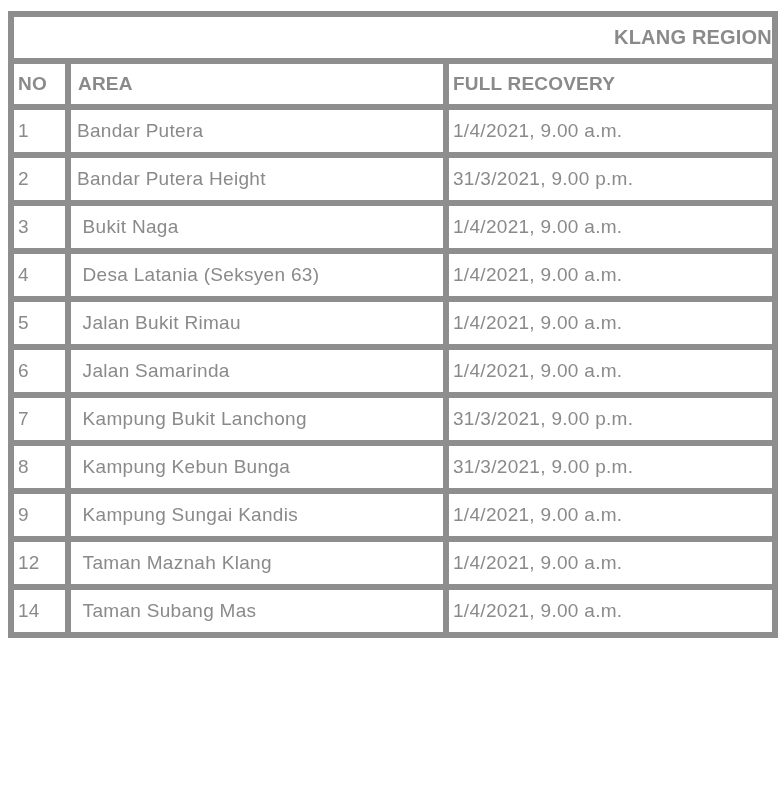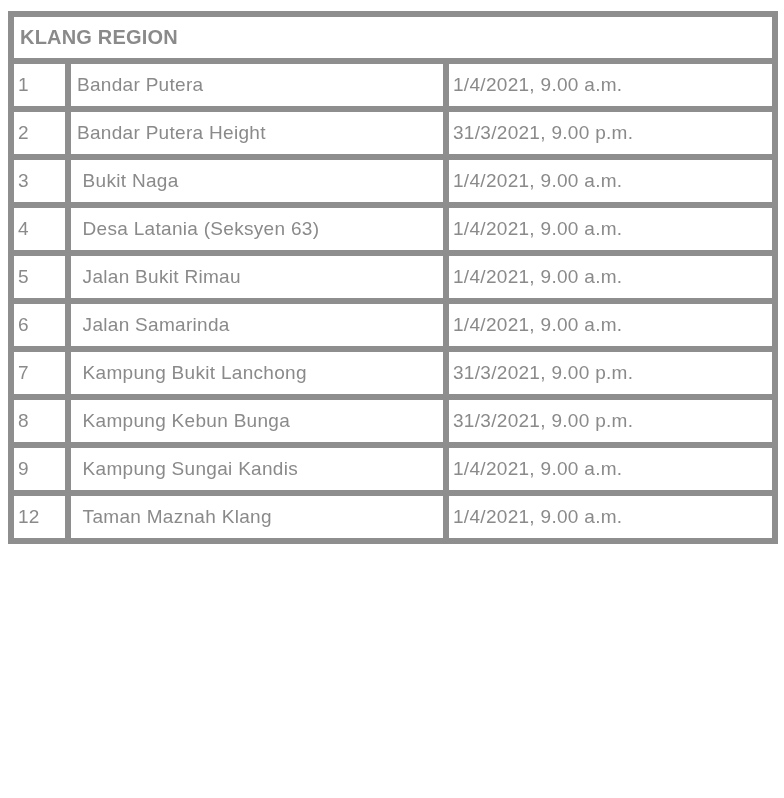--- a/index.html
+++ b/index.html
@@ -24,21 +24,21 @@
   table.recovery-table th,
   table.recovery-table td {
     border: 6px solid #8e8e8e;
     color: #8a8a8a;
     vertical-align: middle;
     overflow: hidden;
     box-sizing: content-box;
   }
   th.region-title {
     height: 41px;
-    text-align: left;
+    text-align: right;
     font-size: 20px;
     font-weight: 700;
     letter-spacing: 0.2px;
     padding: 0 0 0 6px;
   }
   tr.col-header-row th {
     height: 40px;
     text-align: left;
     font-size: 19px;
     font-weight: 700;
@@ -64,20 +64,25 @@
 <div class="table-wrap">
   <table class="recovery-table">
     <colgroup>
       <col style="width:57px">
       <col style="width:378px">
       <col style="width:329px">
     </colgroup>
     <thead>
       <tr>
         <th class="region-title" colspan="3">KLANG REGION</th>
+      </tr>
+      <tr class="col-header-row">
+        <th class="no-col-header">NO</th>
+        <th class="area-col-header">AREA</th>
+        <th class="recovery-col-header">FULL RECOVERY</th>
       </tr>
     </thead>
     <tbody>
       <tr class="data-row">
         <td class="no-cell">1</td>
         <td class="area-cell">Bandar Putera</td>
         <td class="recovery-cell">1/4/2021, 9.00 a.m.</td>
       </tr>
       <tr class="data-row">
         <td class="no-cell">2</td>
@@ -117,15 +122,20 @@
       <tr class="data-row">
         <td class="no-cell">9</td>
         <td class="area-cell"> Kampung Sungai Kandis</td>
         <td class="recovery-cell">1/4/2021, 9.00 a.m.</td>
       </tr>
       <tr class="data-row">
         <td class="no-cell">12</td>
         <td class="area-cell"> Taman Maznah Klang</td>
         <td class="recovery-cell">1/4/2021, 9.00 a.m.</td>
       </tr>
+      <tr class="data-row">
+        <td class="no-cell">14</td>
+        <td class="area-cell"> Taman Subang Mas</td>
+        <td class="recovery-cell">1/4/2021, 9.00 a.m.</td>
+      </tr>
     </tbody>
   </table>
 </div>
 
 </body></html>

